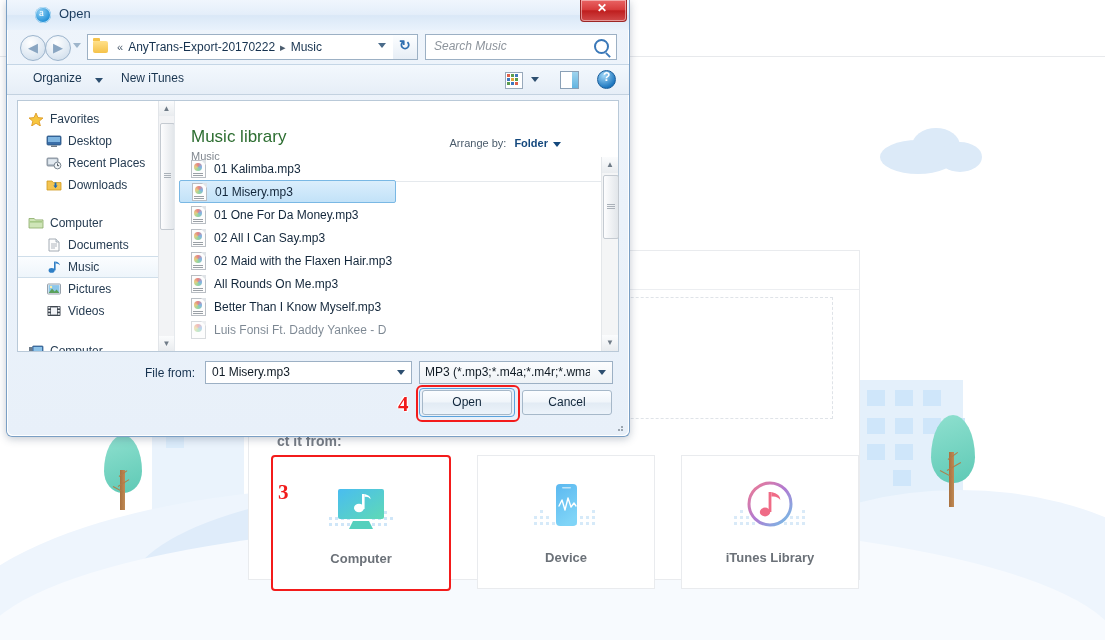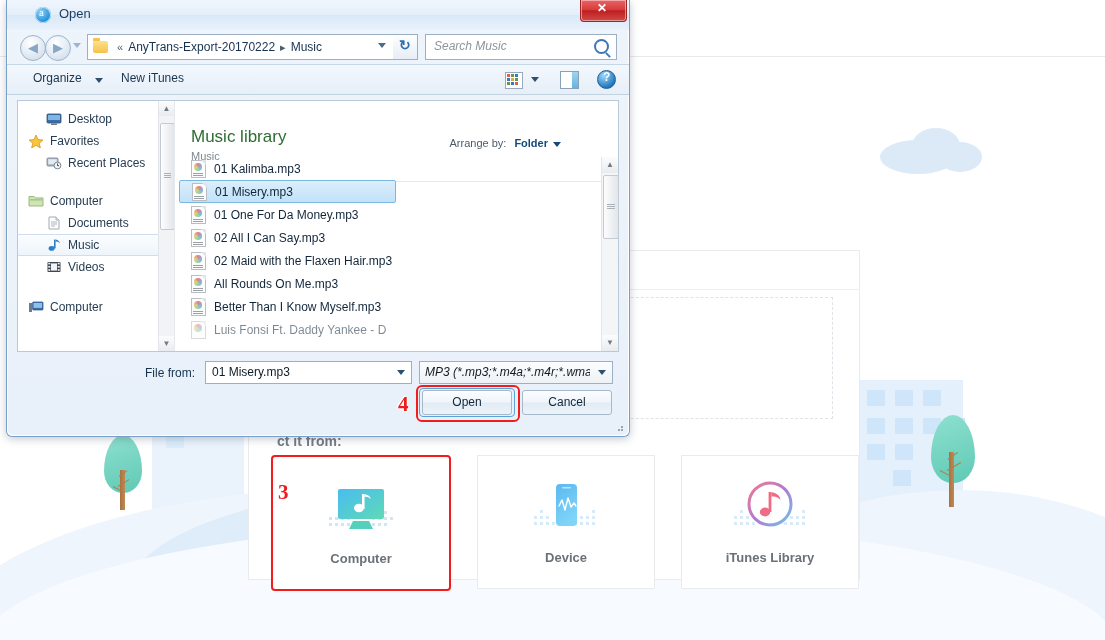--- a/index.html
+++ b/index.html
@@ -144,21 +144,21 @@
   .list-scroll .thumb{position:absolute;left:1px;top:18px;width:14px;height:62px;background:linear-gradient(to right,#fdfdfe,#e2e6ea);border:1px solid #c4cad1;border-radius:2px;cursor:pointer;}
   .list-scroll .thumb:after{content:"";position:absolute;left:3px;top:28px;width:8px;height:5px;
     background:repeating-linear-gradient(to bottom,#aab1b9 0 1px,transparent 1px 2px);}
 
   
   .lbl-filename{position:absolute;left:138px;top:366px;font-size:12px;color:#16324f;}
   .fname-box{position:absolute;left:198px;top:361px;width:205px;height:21px;background:#fff;border:1px solid #9cb0c4;}
   .fname-box .val{position:absolute;left:6px;top:3px;font-size:12px;color:#101b25;}
   .fname-box .cart{position:absolute;right:6px;top:8px;width:0;height:0;border-left:4px solid transparent;border-right:4px solid transparent;border-top:5px solid #2d4f70;cursor:pointer;}
   .ftype-box{position:absolute;left:412px;top:361px;width:192px;height:21px;background:linear-gradient(to bottom,#fcfdfe,#eef2f6);border:1px solid #9cb0c4;cursor:pointer;}
-  .ftype-box .val{position:absolute;left:5px;top:3px;font-size:12px;color:#101b25;white-space:nowrap;overflow:hidden;width:165px;font-style:italic;}
+  .ftype-box .val{position:absolute;left:5px;top:3px;font-size:12px;color:#101b25;white-space:nowrap;overflow:hidden;width:165px;}
   .ftype-box .cart{position:absolute;right:6px;top:8px;width:0;height:0;border-left:4px solid transparent;border-right:4px solid transparent;border-top:5px solid #2d4f70;}
 
   .btn7{position:absolute;top:390px;width:88px;height:23px;font-size:12px;color:#10263b;
     background:linear-gradient(to bottom,#fbfdff 0%,#f0f5fa 48%,#e2ebf4 52%,#ecf3fa 100%);
     border:1px solid #a6b8c9;border-radius:3px;cursor:pointer;text-align:center;line-height:22px;}
   #btn-open{left:415px;}
   #btn-open-ring{position:absolute;left:409px;top:385px;width:100px;height:33px;border:2px solid #f31b1b;border-radius:6px;pointer-events:none;}
   #btn-open-focus{position:absolute;left:412px;top:388px;width:94px;height:27px;border:1px solid #5aa2dd;border-radius:4px;pointer-events:none;}
   #btn-cancel{left:515px;}
 
@@ -416,52 +416,62 @@
     <div class="viewcaret"></div>
     <div class="panebtn"></div>
     <div class="helpbtn"></div>
   </div>
 
   <div class="dlg-body">
 
     <div class="navpane">
       <div style="height:7px;"></div>
 
+      <div class="np-item head">
+        <span class="np-ico">
+          <svg width="16" height="14" viewBox="0 0 16 14">
+              <polygon points="8,1 10,5.6 15,6 11.2,9.2 12.4,14 8,11.3 3.6,14 4.8,9.2 1,6 6,5.6" fill="#f7c63f" stroke="#d9941d" stroke-width="0.8"></polygon>
+            </svg>
+        </span>
+        <span>Favorites</span>
+      </div>
+
       <div class="np-item child">
         <span class="np-ico">
           <svg width="16" height="14" viewBox="0 0 16 14">
               <rect x="1" y="2" width="14" height="9" rx="1" fill="#3b6ea8" stroke="#26507f" stroke-width="0.8"></rect>
               <rect x="2" y="3" width="12" height="5" fill="#7fb5e0"></rect>
               <rect x="5" y="11.5" width="6" height="1.5" fill="#6f7a85"></rect>
             </svg>
         </span>
         <span>Desktop</span>
-      </div>
-
-      <div class="np-item head">
-        <span class="np-ico">
-          <svg width="16" height="14" viewBox="0 0 16 14">
-              <polygon points="8,1 10,5.6 15,6 11.2,9.2 12.4,14 8,11.3 3.6,14 4.8,9.2 1,6 6,5.6" fill="#f7c63f" stroke="#d9941d" stroke-width="0.8"></polygon>
-            </svg>
-        </span>
-        <span>Favorites</span>
       </div>
 
       <div class="np-item child">
         <span class="np-ico">
           <svg width="16" height="14" viewBox="0 0 16 14">
               <rect x="1" y="2" width="11" height="8" rx="1" fill="#aab6c2" stroke="#76828e" stroke-width="0.8"></rect>
               <rect x="2.2" y="3.2" width="8.6" height="5" fill="#e3eaf1"></rect>
               <circle cx="11.5" cy="9.5" r="3.4" fill="#f0f4f8" stroke="#6e7a86" stroke-width="0.9"></circle>
               <path d="M11.5 7.5 v2.2 h1.6" stroke="#3c4750" stroke-width="0.9" fill="none"></path>
             </svg>
         </span>
         <span>Recent Places</span>
       </div>
 
+      <div class="np-item child">
+        <span class="np-ico">
+          <svg width="16" height="14" viewBox="0 0 16 14">
+              <path d="M1 3 h5 l1.4 1.6 H15 V12 H1 Z" fill="#f3c451" stroke="#cf9a20" stroke-width="0.8"></path>
+              <path d="M9.5 4.5 v4" stroke="#1b69b5" stroke-width="1.8"></path>
+              <path d="M7.4 7.6 L9.5 10.2 L11.6 7.6 Z" fill="#1b69b5"></path>
+            </svg>
+        </span>
+        <span>Downloads</span>
+      </div>
 
       <div style="height:16px;"></div>
 
       <div class="np-item head">
         <span class="np-ico">
           <svg width="16" height="14" viewBox="0 0 16 14">
               <path d="M1 2.5 h5.2 l1.2 1.4 H15 V12 H1 Z" fill="#cfe5b8" stroke="#8aab68" stroke-width="0.8"></path>
               <rect x="2" y="5.2" width="12" height="1.3" fill="#9cc27c"></rect>
             </svg>
         </span>
@@ -489,20 +499,31 @@
               <g fill="#2f7fc6">
                 <ellipse cx="5.6" cy="10.4" rx="3" ry="2.4"></ellipse>
                 <rect x="8" y="1.6" width="1.6" height="8.8"></rect>
                 <path d="M9.6 1.6 q4.2 1 4.2 3.6 q-1.6 -2 -4.2 -1.5 Z"></path>
               </g>
             </svg>
         </span>
         <span>Music</span>
       </div>
 
+      <div class="np-item child">
+        <span class="np-ico">
+          <svg width="16" height="14" viewBox="0 0 16 14">
+              <rect x="1.5" y="2" width="13" height="10" rx="0.8" fill="#f2f4f7" stroke="#8b96a1" stroke-width="0.9"></rect>
+              <rect x="2.6" y="3.1" width="10.8" height="7.8" fill="#8cc6ea"></rect>
+              <path d="M2.6 10.9 L6 6.4 L8.6 9.4 L10.6 7.4 L13.4 10.9 Z" fill="#5aa15a"></path>
+              <circle cx="5" cy="5" r="1.2" fill="#fdf0a8"></circle>
+            </svg>
+        </span>
+        <span>Pictures</span>
+      </div>
 
       <div class="np-item child">
         <span class="np-ico">
           <svg width="16" height="14" viewBox="0 0 16 14">
               <rect x="1.5" y="2" width="13" height="10" rx="0.8" fill="#3f4750"></rect>
               <g fill="#f2f4f7">
                 <rect x="2.3" y="2.8" width="2" height="1.6"></rect>
                 <rect x="2.3" y="6" width="2" height="1.6"></rect>
                 <rect x="2.3" y="9.2" width="2" height="1.6"></rect>
                 <rect x="11.7" y="2.8" width="2" height="1.6"></rect>

